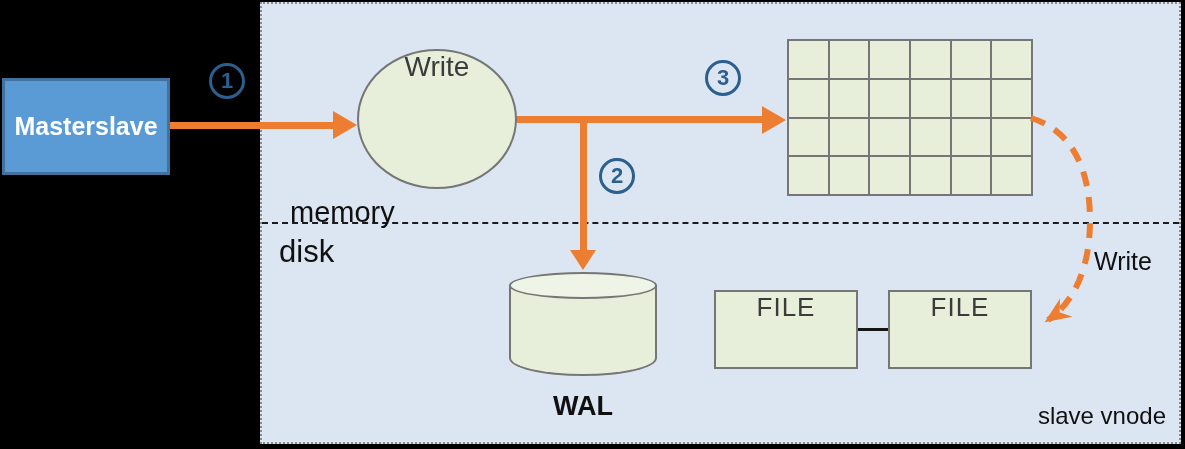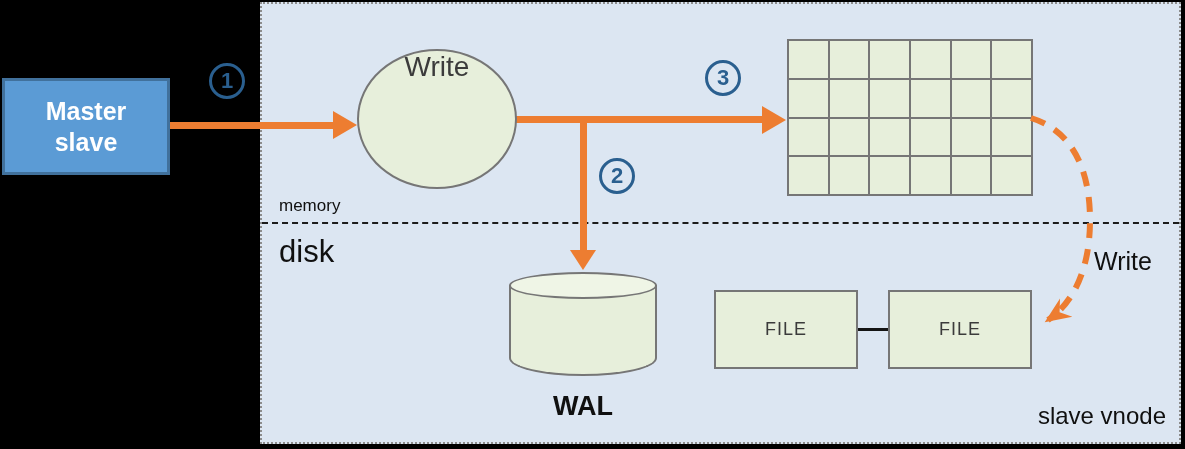--- a/index.html
+++ b/index.html
@@ -13,21 +13,21 @@
     position:absolute; left:260px; top:2px; width:921px; height:442px;
     background:var(--panel-fill,#dce6f2);
     border:2px dotted var(--panel-border,#8c8c8c);
     box-sizing:border-box;
   }
   .master {
     position:absolute; left:2px; top:78px; width:168px; height:97px;
     background:var(--master-blue-fill,#5b9bd5);
     border:3px solid var(--master-blue-border,#41719c);
     box-sizing:border-box;
-    display:flex; flex-direction:column; align-items:center; justify-content:center;
+    display:flex; align-items:center; justify-content:center;
     color:#ffffff; font-size:25px; font-weight:600; line-height:1.22;
   }
   .badge {
     position:absolute; width:36px; height:36px; border-radius:50%;
     border:3px solid var(--step-badge-blue,#2a5f8f);
     color:var(--step-badge-blue,#2a5f8f);
     box-sizing:border-box; display:flex; align-items:center; justify-content:center;
     font-size:22px; font-weight:600;
   }
   .hline { position:absolute; height:7px; background:var(--accent-orange,#ed7d31); }
@@ -55,21 +55,21 @@
     position:absolute; left:787px; top:39px; width:246px; height:157px;
     background:var(--node-gray-border,#767676);
     display:grid; gap:2px; padding:2px; box-sizing:border-box;
   }
   .memtable .cell { background:var(--node-green-fill,#e7efdb); }
   .divider {
     position:absolute; left:262px; top:222px; width:917px; height:0;
     border-top:2px dashed #1c1c1c;
   }
   .lbl { position:absolute; color:#101010; }
-  .lbl-memory { left:279px; top:196px; font-size:17px; }
+  .lbl-memory { left:290px; top:196px; font-size:29px; }
   .lbl-disk   { left:279px; top:234px; font-size:31px; }
   .lbl-wal    { left:509px; top:391px; width:148px; text-align:center; font-size:27px;font-weight:bold; }
   .lbl-flush  { left:1094px; top:247px; font-size:25px; }
   .lbl-slave  { left:1008px; top:402px; width:158px; text-align:right; font-size:24px; }
   .cyl { position:absolute; left:509px; top:272px; width:148px; height:104px; }
   .cyl-body {
     position:absolute; left:0; right:0; top:13px; bottom:0;
     background:var(--node-green-fill,#e7efdb);
     border:2px solid var(--node-gray-border,#767676); border-top:none;
     border-radius:0 0 50% 50% / 0 0 18px 18px;
@@ -79,22 +79,22 @@
     position:absolute; left:0; top:0; width:100%; height:27px;
     background:var(--node-green-light,#eff5e6);
     border:2px solid var(--node-gray-border,#767676);
     border-radius:50%; box-sizing:border-box;
   }
   .filebox {
     position:absolute; top:290px; width:144px; height:79px;
     background:var(--node-green-fill,#e7efdb);
     border:2px solid var(--node-gray-border,#767676);
     box-sizing:border-box;
-    display:flex; align-items:center; justify-content:center;
-    font-size:18px; letter-spacing:1px; color:var(--text-dark,#3b3b3b);
+    display:flex; align-items:flex-start; justify-content:center;
+    font-size:26px; letter-spacing:1px; color:var(--text-dark,#3b3b3b);
   }
   .file-left  { left:714px; }
   .file-right { left:888px; }
   .connector { position:absolute; left:858px; top:328px; width:30px; height:3px; background:#141414; }
   svg.overlay { position:absolute; left:0; top:0; width:1185px; height:449px; pointer-events:none; }
   .flush-path {
     fill:none;
     stroke:var(--accent-orange,#ed7d31);
     stroke-width:6;
     stroke-dasharray:15 11;

